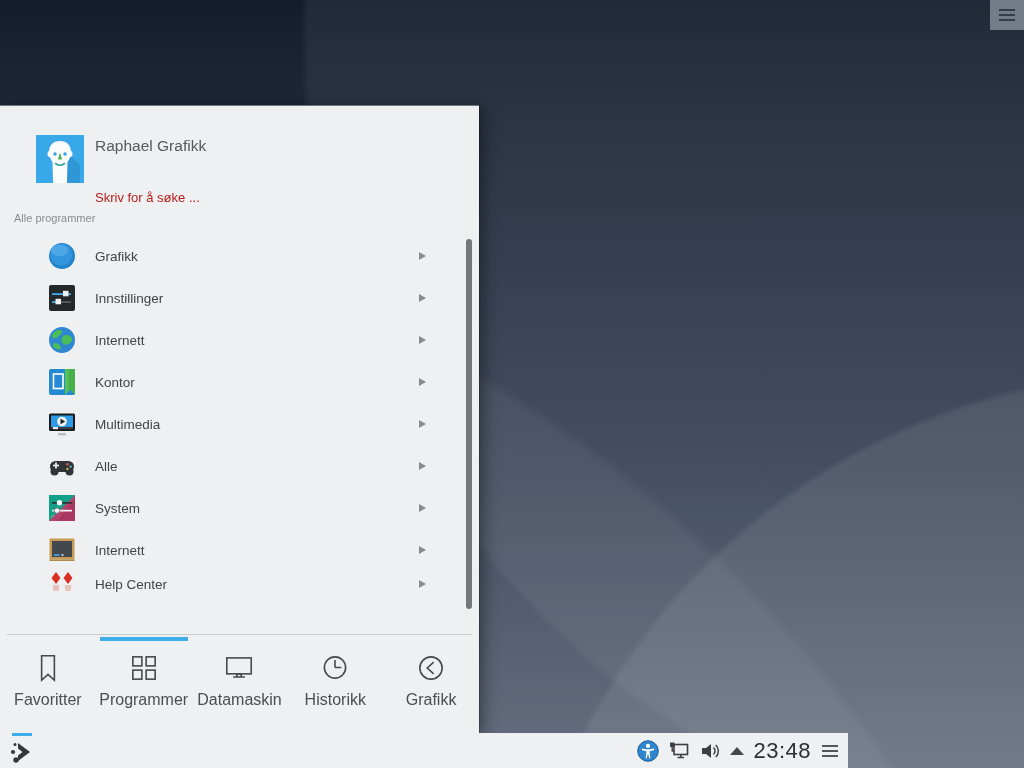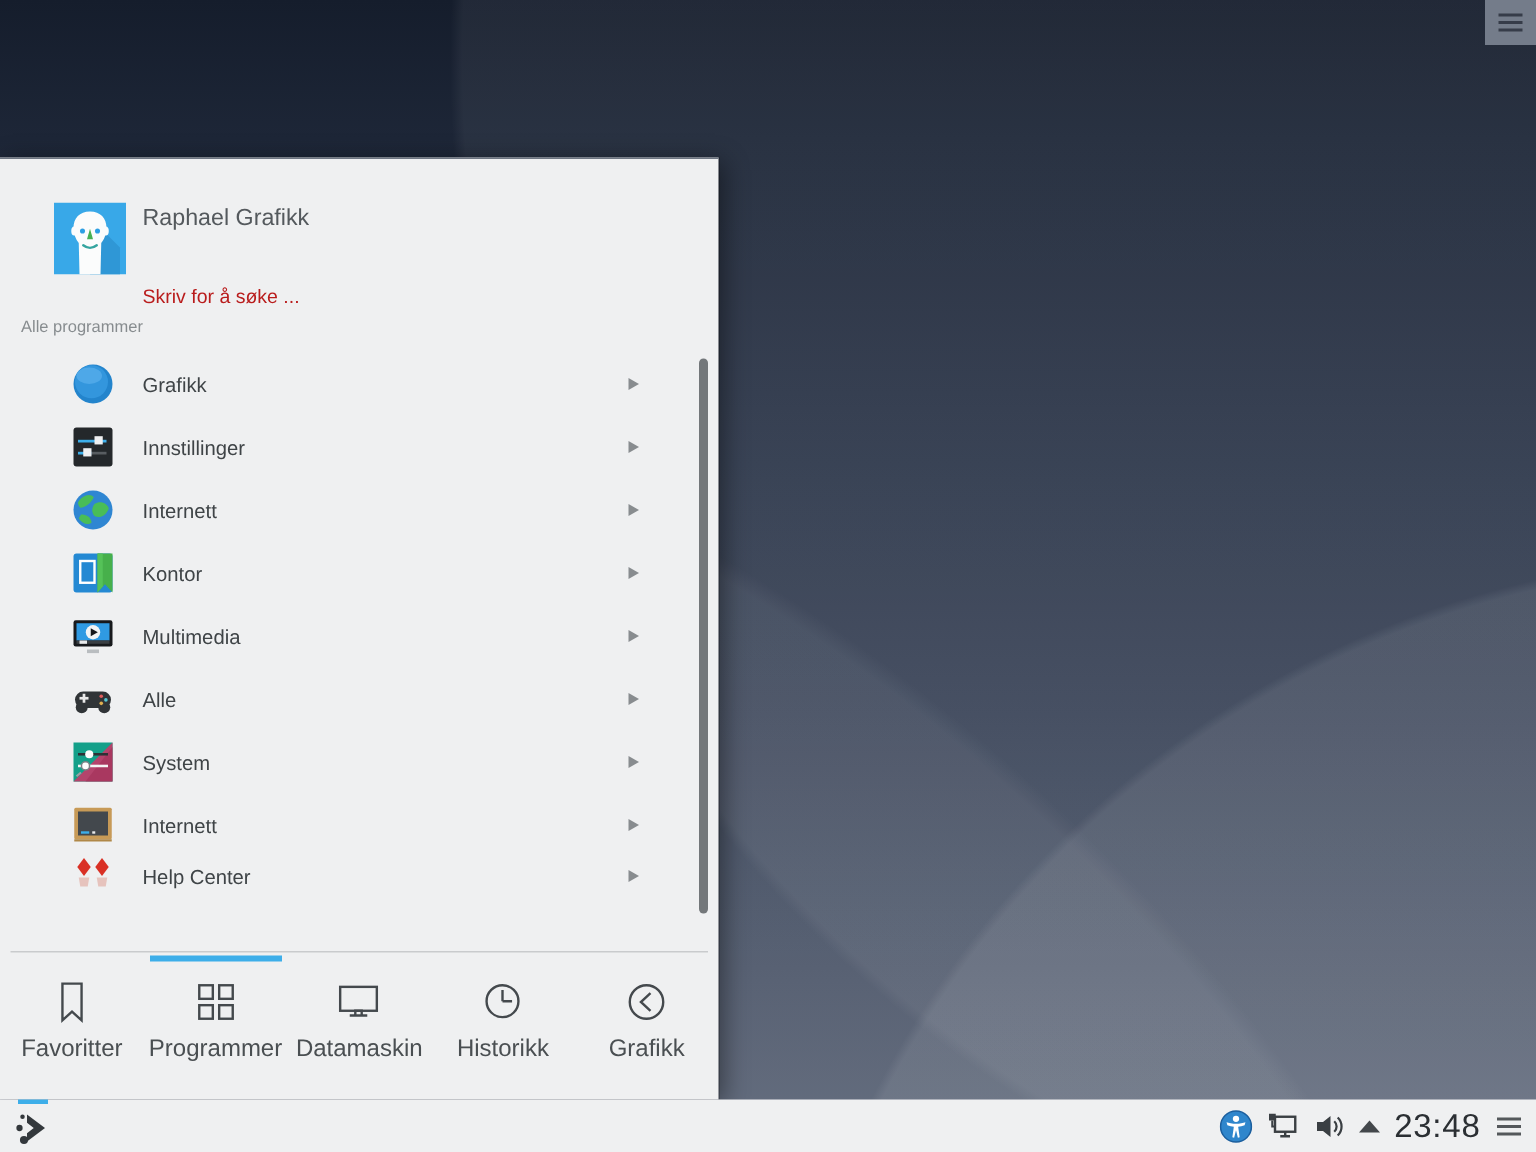--- a/index.html
+++ b/index.html
@@ -45,21 +45,21 @@
 
   
   .footer-divider { position:absolute; left:7px; top:528px; width:465px; height:1px; background:#c9cbcd; }
   .tab-indicator { position:absolute; left:100px; top:531px; width:88px; height:4px; }
   .tab-bar { position:absolute; left:0; top:536px; width:479px; height:92px; display:flex; }
   .tab { flex:1 1 0; display:flex; flex-direction:column; align-items:center; padding-top:9px; cursor:pointer; }
   .tab-icon { width:34px; height:34px; }
   .tab-label { margin-top:6px; font-size:16px; color:#4a4f52; }
 
   
-  .taskbar { position:absolute; left:0; top:733px; width:1024px; height:35px;
+  .taskbar { position:absolute; left:0; top:733px; width:848px; height:35px;
     background:#eff0f1; display:flex; align-items:center;padding-left:39px; }
   .launcher-btn { position:absolute; left:4px; top:0; width:36px; height:35px; cursor:pointer; }
   .launcher-indicator { position:absolute; left:8px; top:0; width:20px; height:3px; }
   .launcher-btn svg { position:absolute; left:5px; top:6px; }
   .tray { position:absolute; right:8px; top:0; height:35px; display:flex; align-items:center; gap:9px; }
   .tray-icon { width:22px; height:22px; display:flex; align-items:center; justify-content:center; cursor:pointer; }
   .expand-arrow { width:0; height:0; border-left:7px solid transparent; border-right:7px solid transparent;
     border-bottom:8px solid #43474b; cursor:pointer; }
   .clock { font-size:22px; color:#2b2f33; letter-spacing:0.5px; cursor:pointer; }
   .panel-menu { display:flex; flex-direction:column; gap:3px; cursor:pointer; padding:2px; }

